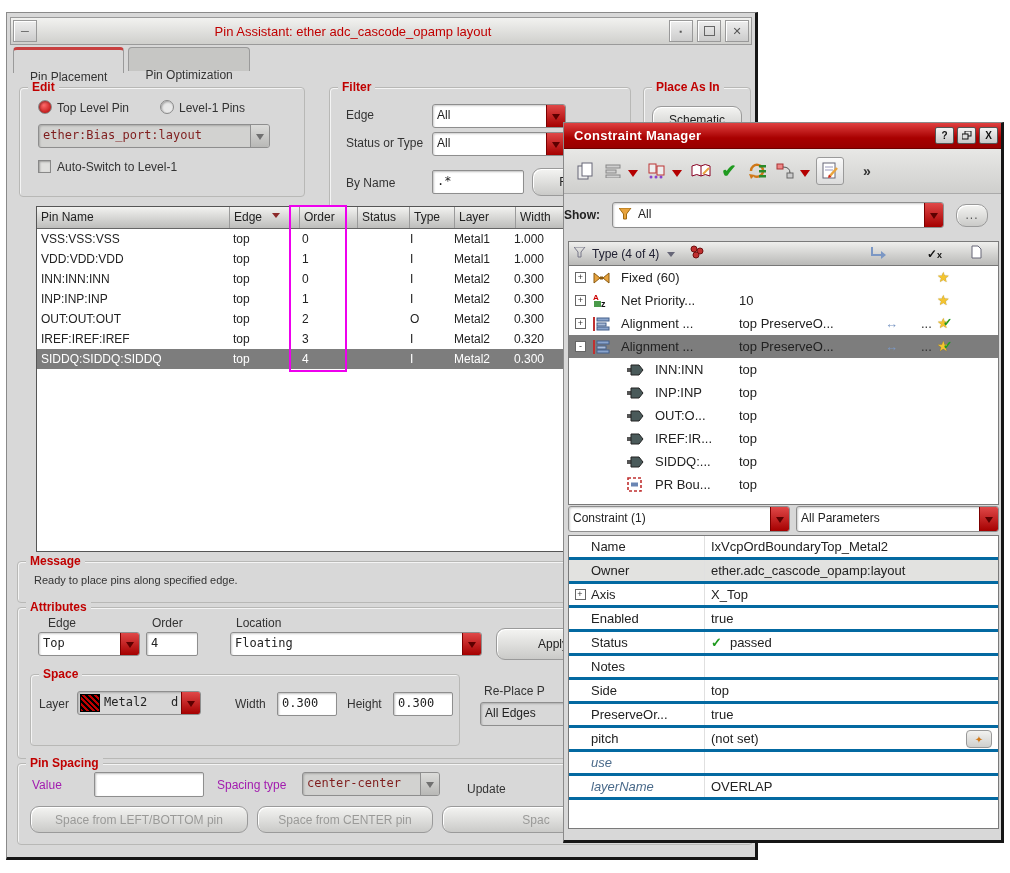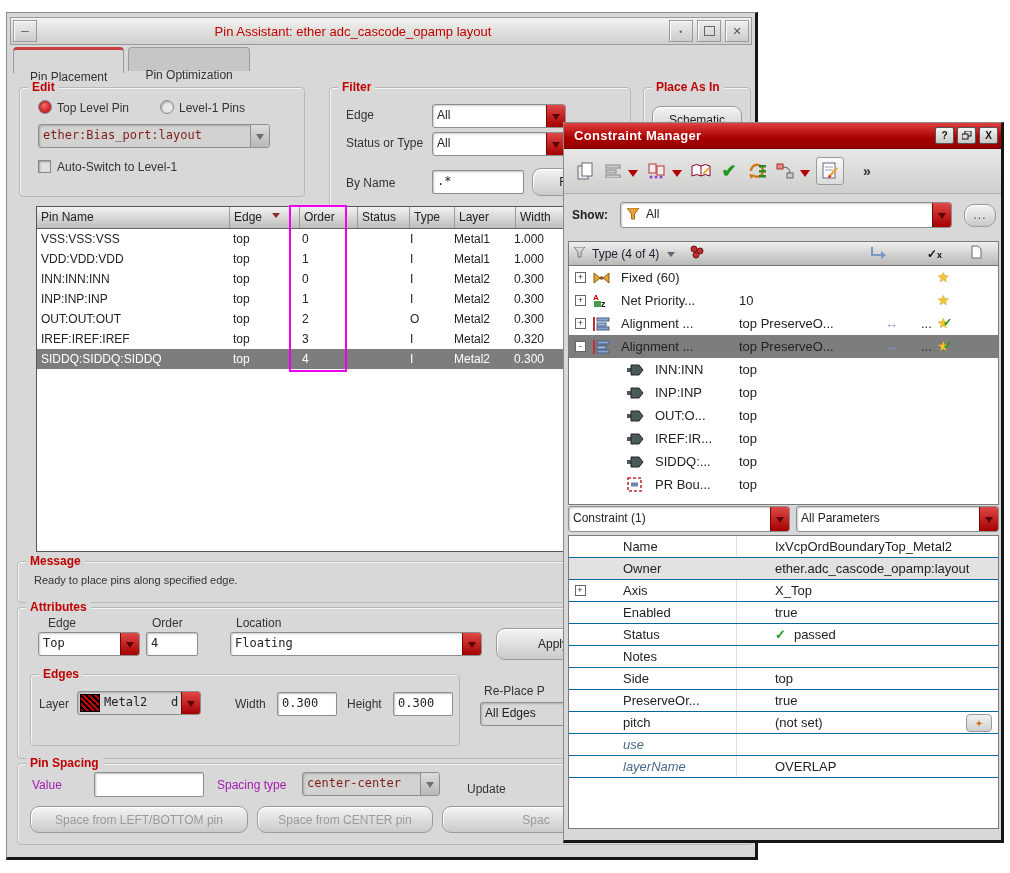--- a/index.html
+++ b/index.html
@@ -63,21 +63,21 @@
   .trow.child .tlabel{left:86px;}
   .tvalue{position:absolute;left:170px;}
   .tarrow{position:absolute;left:316px;color:#7b97c4;font-weight:bold;}
   .tdots{position:absolute;left:352px;color:#333;}
   .tstar{position:absolute;left:368px;width:18px;height:16px;}
   .star{color:#f4c430;text-shadow:0 0 1px #8a6a00;font-size:14px;line-height:14px;}
   .starchk{position:absolute;left:6px;top:0px;color:#1f9a1f;font-weight:bold;font-size:11px;}
   
   .cm-combo-row{position:absolute;top:383px;left:4px;right:4px;height:26px;}
   #params{position:absolute;left:4px;top:412px;width:429px;height:292px;background:#fff;border:1px solid #7a7a7a;overflow:hidden;}
-  .prow{display:flex;height:21px;line-height:21px;border-bottom:1px solid #0369a1;font-size:13px;position:relative;gap:32px;}
+  .prow{display:flex;height:21px;line-height:21px;border-bottom:3px solid #0369a1;font-size:13px;position:relative;}
   .prow .exp{flex:0 0 22px;display:flex;align-items:center;justify-content:center;}
   .prow .nm{flex:0 0 113px;border-right:1px solid #e0e0e0;white-space:nowrap;overflow:hidden;}
   .prow .vl{flex:1;padding-left:6px;white-space:nowrap;overflow:hidden;}
   .prow.hl{background:#e2e2e0;}
   .prow .nm.it{font-style:italic;color:#4a6a8a;}
   .pexp{width:9px;height:9px;border:1px solid #666;font-size:9px;line-height:8px;text-align:center;color:#333;background:#fff;}
   .gcheck{color:#1f9a1f;font-weight:bold;margin-right:8px;}
   .pbtn{position:absolute;right:6px;top:2px;width:24px;height:16px;background:linear-gradient(#f2f2f0,#cfcfcd);border:1px solid #999;border-radius:4px;display:flex;align-items:center;justify-content:center;font-size:10px;color:#d07818;}
   .swatch{width:18px;height:16px;margin:2px 0 0 2px;border:1px solid #000;background:repeating-linear-gradient(45deg,#c00000 0 2px,#000 2px 4px);}
   .mini-ellipsis{letter-spacing:1px;color:#555;}
@@ -250,21 +250,21 @@
     <div class="lbl" style="left:218px;top:8px;">Location</div>
     <div class="combo" style="left:212px;top:24px;width:250px;">
       <div class="val">Floating</div>
       <div class="arr">
           <i></i>
         </div>
     </div>
     <div class="btn" style="left:478px;top:20px;width:112px;height:30px;">Apply</div>
 
     <div class="grp" style="left:12px;top:66px;width:428px;height:70px;">
-      <div class="legend">Edges</div>
+      <div class="legend">Space</div>
       <div class="lbl" style="left:8px;top:22px;">Layer</div>
       <div class="combo" style="left:46px;top:16px;width:122px;background:#d8d8d8;">
         <span class="swatch"></span>
         <div class="val" style="padding-top:3px;">Metal2</div>
         <div class="val" style="flex:0 0 10px;padding:3px 0 0;">d</div>
         <div class="arr">
             <i></i>
           </div>
       </div>
       <div class="lbl" style="left:204px;top:22px;">Width</div>
@@ -373,21 +373,21 @@
           <line x1="8" y1="15" x2="16" y2="6" stroke="#e8a33d" stroke-width="2.5"></line>
           <polygon points="7,16 8,12.5 10.5,15" fill="#c22"></polygon>
         </svg>
       </div>
     <div class="tbi" style="margin-left:8px;">
         <span style="font-weight:bold;color:#333;font-size:14px;">»</span>
       </div>
   </div>
 
   <div id="cm-showrow">
-    <span style="font-weight:bold;margin-left:8px;">Show:</span>
+    <span style="font-weight:bold;">Show:</span>
     <div class="combo" style="position:relative;left:12px;top:0;width:330px;height:24px;">
       <span style="margin:5px 2px 0 6px;"><svg width="13" height="12">
             <polygon points="0,0 12,0 7.5,6 7.5,11 4.5,11 4.5,6" fill="#e8a33d" stroke="#a06a10"></polygon>
           </svg></span>
       <div class="val sans" style="padding-top:4px;">All</div>
       <div class="arr">
           <i></i>
         </div>
     </div>
     <div class="btn" style="position:relative;left:24px;width:30px;height:21px;border-radius:10px;">

